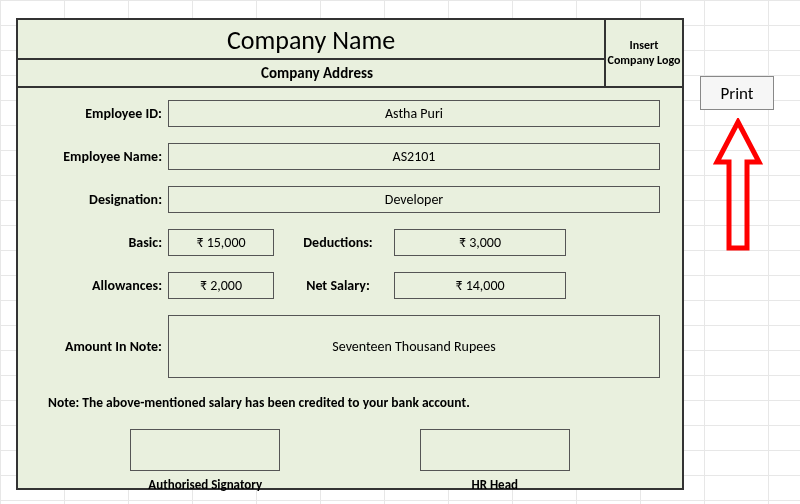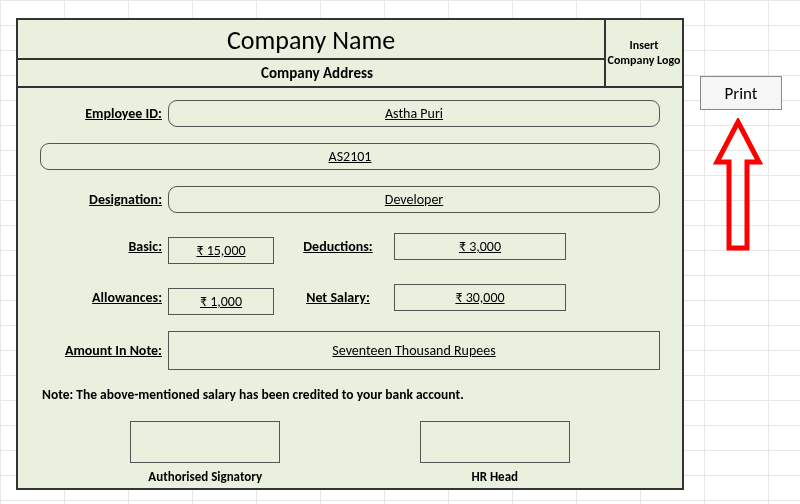--- a/index.html
+++ b/index.html
@@ -65,46 +65,45 @@
     line-height: 1.25;
     padding: 0;
   }
   .body {
     padding: 12px 22px 8px 22px;
   }
   .row {
     display: flex;
     align-items: center;
     margin-bottom: 16px;
-    text-decoration: underline;
   }
   .lbl {
     font-size: 14px;
     font-weight: 700;
     text-align: right;
     padding-right: 6px;
   }
   .lbl.w1 { width: 128px; }
   .lbl.mid { width: 106px; text-align: center; padding-right: 6px; }
   .value {
     border: 1px solid #555;
     background: #e9f0de;
     font-size: 14px;
     text-align: center;
     padding: 4px 6px;
   }
-  .value.full { flex: 1 1 auto; border-radius: 9px; }
-  .value.small { width: 106px; margin-top: 8px; }
+  .value.full { flex: 1 1 auto; }
+  .value.small { width: 106px; }
   .value.med { width: 172px; }
   .gap { width: 14px; }
-  .words-row .value { flex: 1 1 auto; padding: 10px 6px; }
+  .words-row .value { flex: 1 1 auto; padding: 22px 6px; }
   .note {
     font-size: 13.5px;
     font-weight: 700;
-    margin: 6px 0 18px 2px;
+    margin: 6px 0 18px 8px;
   }
   .sig-row {
     display: flex;
     justify-content: space-around;
     gap: 59px;
     padding: 0 50px;
   }
   .sig {
     display: flex;
     flex-direction: column;
@@ -119,21 +118,21 @@
   }
   .sig-label {
     font-size: 13px;
     font-weight: 700;
   }
   
   .print-btn {
     position: absolute;
     left: 700px;
     top: 76px;
-    width: 82px;
+    width: 74px;
     height: 34px;
     background: #f6f6f6;
     border: 1px solid #888;
     font-size: 17px;
     font-family: inherit;
     cursor: pointer;
     z-index: 3;
   }
   .arrow {
     position: absolute;
@@ -158,42 +157,43 @@
   </div>
 
   <div class="body">
 
     <div class="row">
       <div class="lbl w1">Employee ID:</div>
       <div class="value full">Astha Puri</div>
     </div>
 
     <div class="row">
+      <div class="lbl w1">Employee Name:</div>
       <div class="value full">AS2101</div>
     </div>
 
     <div class="row">
       <div class="lbl w1">Designation:</div>
       <div class="value full">Developer</div>
     </div>
 
     <div class="row">
       <div class="lbl w1">Basic:</div>
       <div class="value small">₹ 15,000</div>
       <div class="gap"></div>
       <div class="lbl mid">Deductions:</div>
       <div class="value med">₹ 3,000</div>
     </div>
 
     <div class="row">
       <div class="lbl w1">Allowances:</div>
-      <div class="value small">₹ 1,000</div>
+      <div class="value small">₹ 2,000</div>
       <div class="gap"></div>
       <div class="lbl mid">Net Salary:</div>
-      <div class="value med">₹ 30,000</div>
+      <div class="value med">₹ 14,000</div>
     </div>
 
     <div class="row words-row">
       <div class="lbl w1">Amount In Note:</div>
       <div class="value">Seventeen Thousand  Rupees</div>
     </div>
 
     <div class="note">Note: The above-mentioned salary has been credited to your bank account.</div>
 
     <div class="sig-row">

